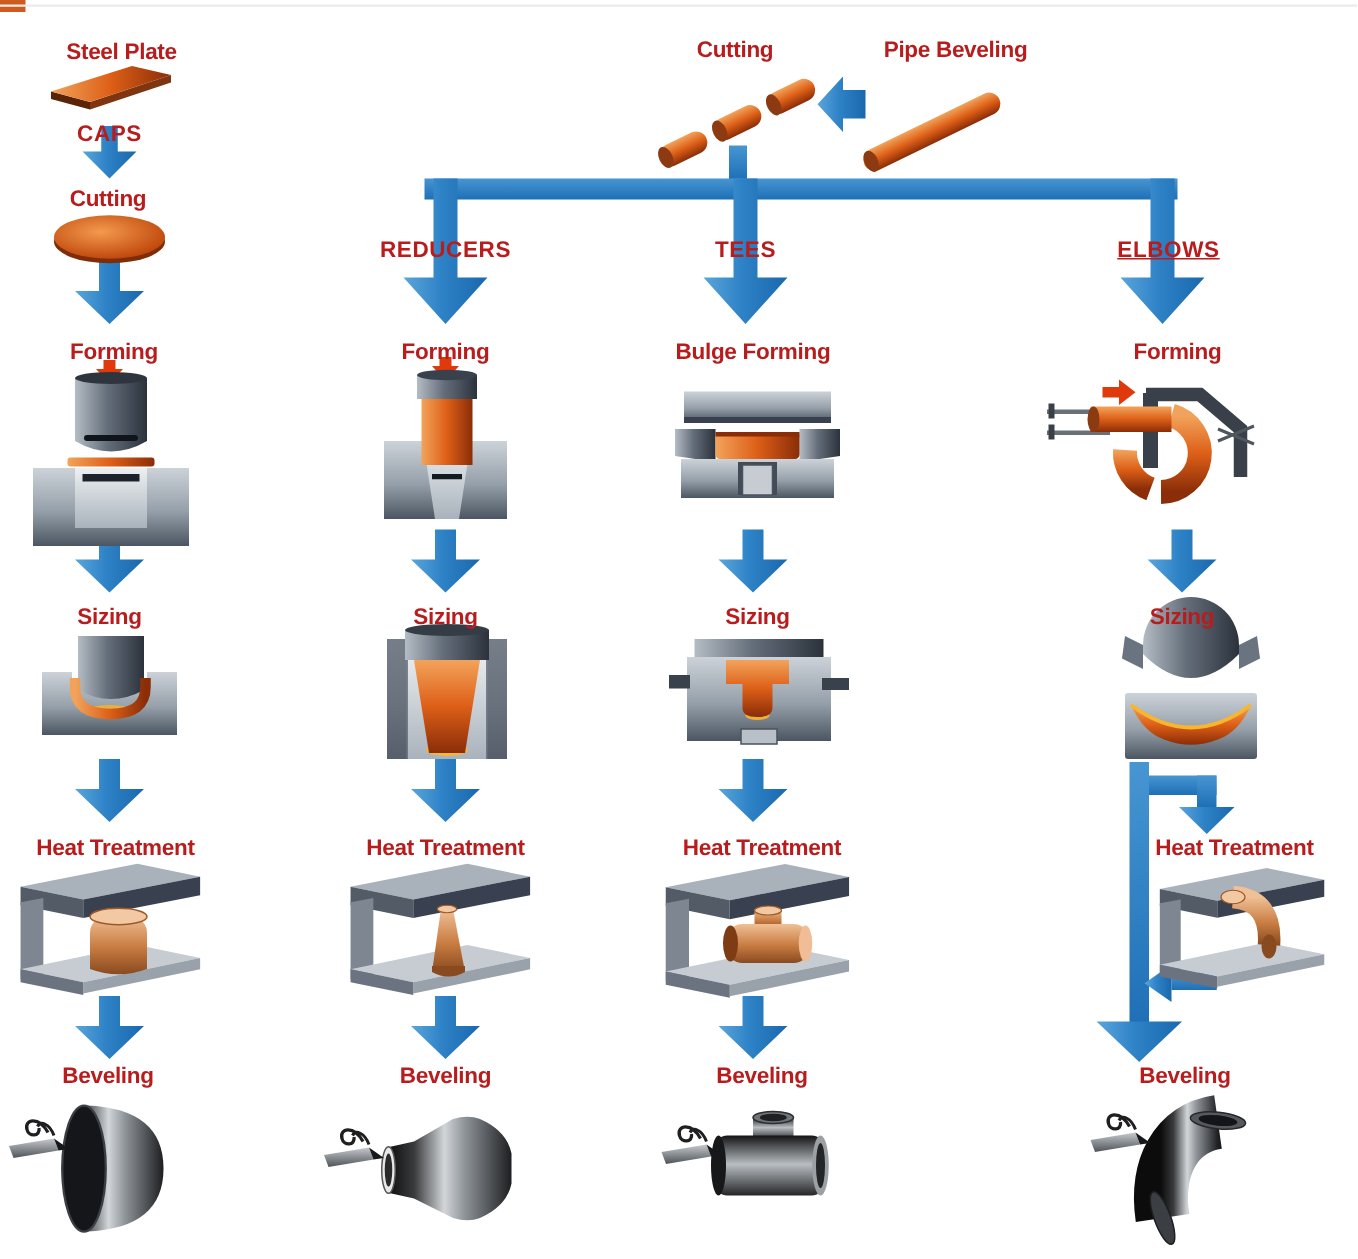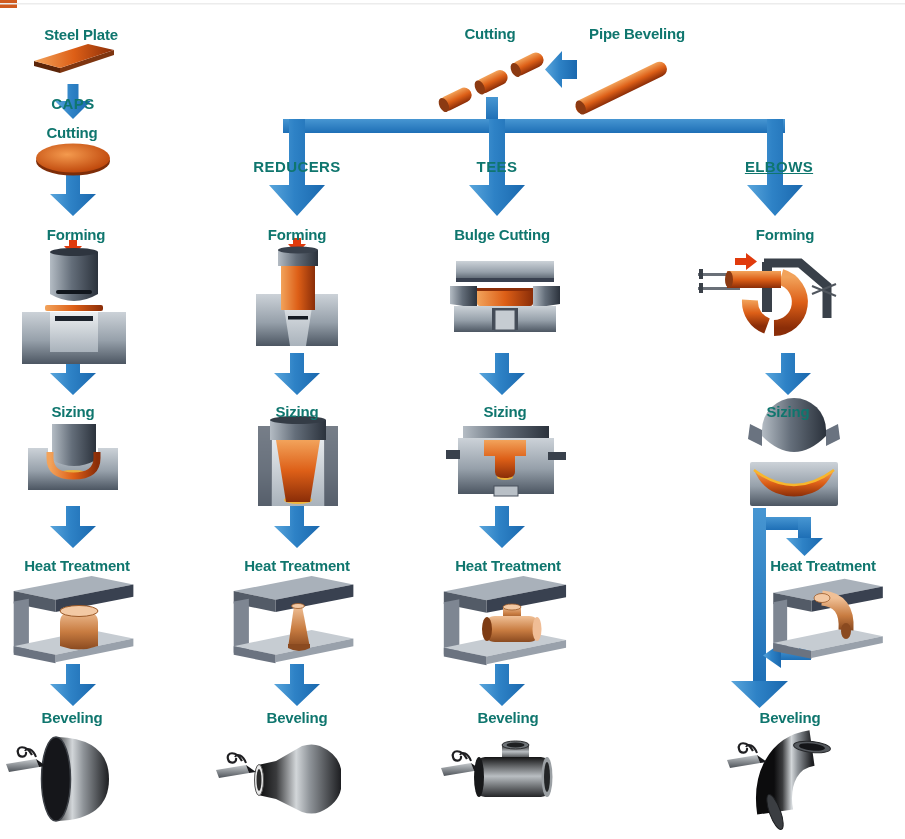--- a/index.html
+++ b/index.html
@@ -1,20 +1,20 @@
 <!DOCTYPE html>
 <html><head>
 <meta charset="utf-8">
 <style>
   html,body{margin:0;padding:0;background:#fff;}
   .stage{position:relative;width:905px;height:839px;background:#ffffff;overflow:hidden;
          font-family:"Liberation Sans",sans-serif;}
   .gfx{position:absolute;left:0;top:0;z-index:1;}
   .label{position:absolute;transform:translateX(-50%);font-weight:bold;font-size:15px;
-         color:#0f766e;white-space:nowrap;z-index:2;letter-spacing:-0.2px;}
+         color:#b91c1c;white-space:nowrap;z-index:2;letter-spacing:-0.2px;}
   .label.big{letter-spacing:0.4px;}
 </style>
 </head>
 <body>
 
 <div class="stage">
 
 <svg class="gfx" width="905" height="839" viewBox="0 0 905 839">
   <defs>
     <linearGradient id="gradBlue" x1="0" y1="0" x2="1" y2="0">
@@ -289,35 +289,35 @@
     <ellipse cx="812" cy="747" rx="13" ry="3.5" fill="#141518" transform="rotate(6 812 747)"></ellipse>
     <ellipse cx="775" cy="812" rx="18.5" ry="5.5" fill="#3b3e42" stroke="#1c1e20" stroke-width="1" transform="rotate(70 775 812)"></ellipse>
     <use href="#toolSym" transform="translate(727,738)"></use>
   </g>
 </svg>
 
 <div class="label" style="left:490px;top:25px;">Cutting</div>
 <div class="label" style="left:637px;top:25px;">Pipe Beveling</div>
 
 <div class="label" style="left:81px;top:26px;">Steel Plate</div>
-<div class="label big" style="left:73px;top:95px;">CAPS</div>
+<div class="label big" style="left:73px;top:81px;">CAPS</div>
 <div class="label" style="left:72px;top:124px;">Cutting</div>
 <div class="label" style="left:76px;top:226px;">Forming</div>
 <div class="label" style="left:73px;top:403px;">Sizing</div>
 <div class="label" style="left:77px;top:557px;">Heat Treatment</div>
 <div class="label" style="left:72px;top:709px;">Beveling</div>
 
 <div class="label big" style="left:297px;top:158px;">REDUCERS</div>
 <div class="label" style="left:297px;top:226px;">Forming</div>
 <div class="label" style="left:297px;top:403px;">Sizing</div>
 <div class="label" style="left:297px;top:557px;">Heat Treatment</div>
 <div class="label" style="left:297px;top:709px;">Beveling</div>
 
 <div class="label big" style="left:497px;top:158px;text-align:center;">TEES</div>
-<div class="label" style="left:502px;top:226px;">Bulge Cutting</div>
+<div class="label" style="left:502px;top:226px;">Bulge Forming</div>
 <div class="label" style="left:505px;top:403px;">Sizing</div>
 <div class="label" style="left:508px;top:557px;">Heat Treatment</div>
 <div class="label" style="left:508px;top:709px;">Beveling</div>
 
 <div class="label big" style="left:779px;top:158px;text-decoration:underline;">ELBOWS</div>
 <div class="label" style="left:785px;top:226px;">Forming</div>
 <div class="label" style="left:788px;top:403px;">Sizing</div>
 <div class="label" style="left:823px;top:557px;">Heat Treatment</div>
 <div class="label" style="left:790px;top:709px;">Beveling</div>
 

